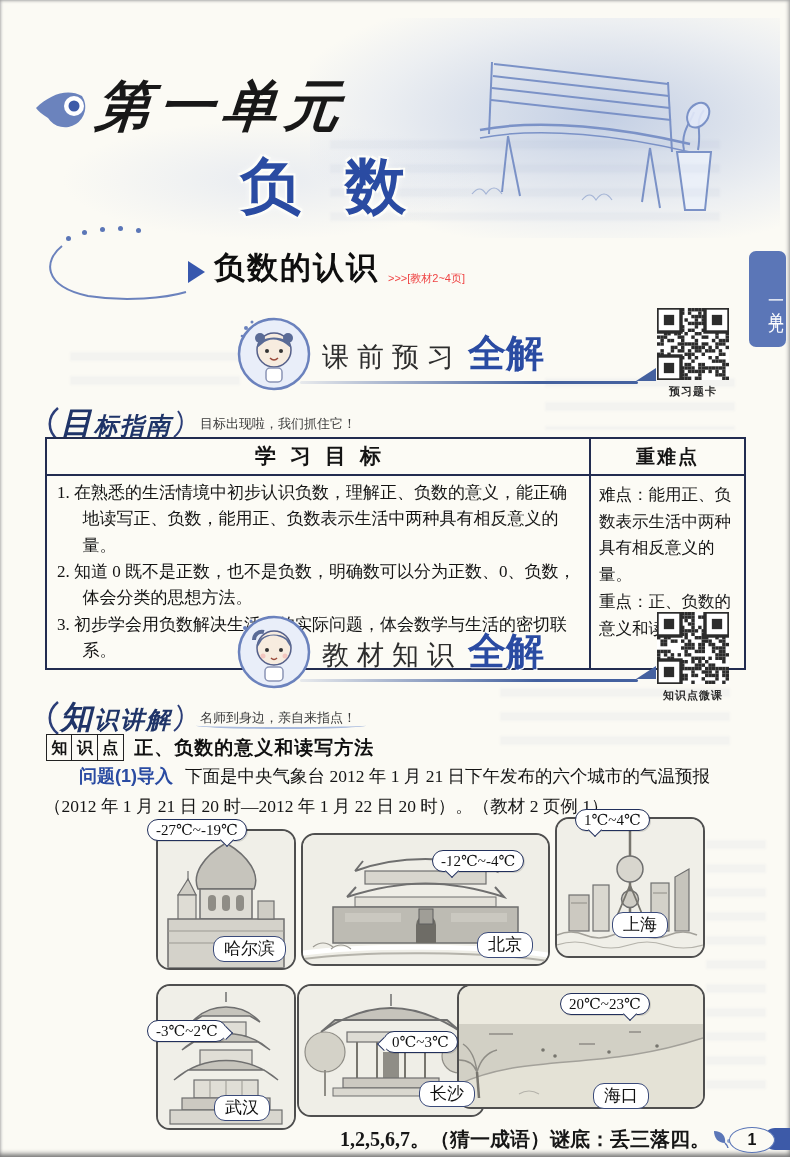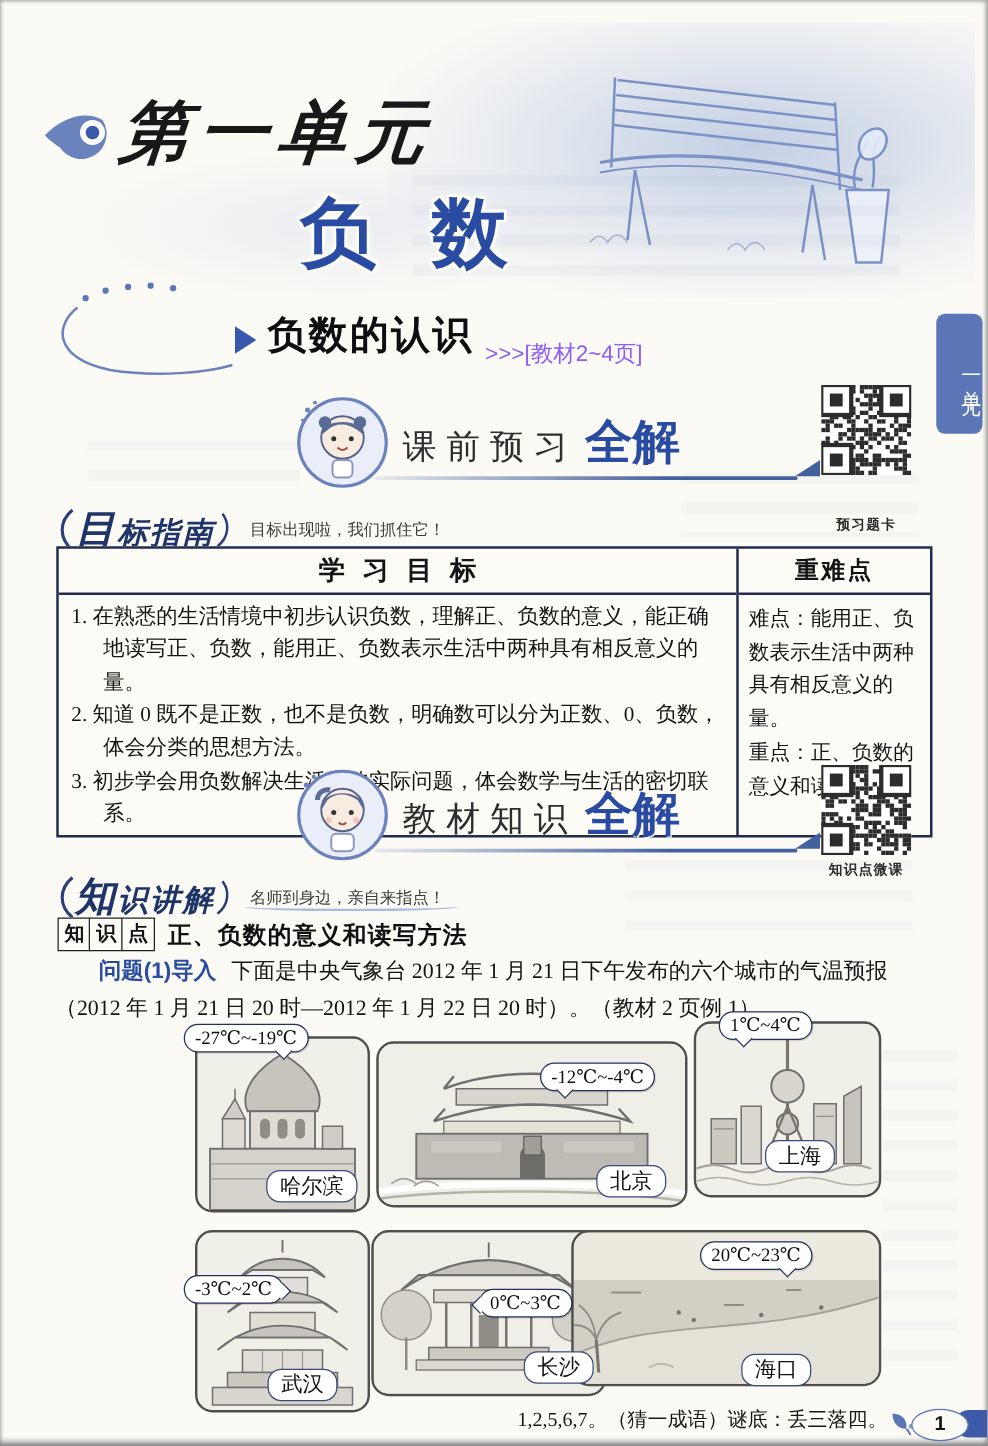--- a/index.html
+++ b/index.html
@@ -24,21 +24,21 @@
   .arc-svg{left:36px;top:238px;}
   .dotarc{left:66px;top:236px;width:5px;height:5px;border-radius:50%;background:#5b76b7;
           box-shadow:16px -6px 0 #5b76b7,34px -9px 0 #5b76b7,52px -10px 0 #5b76b7,70px -8px 0 #5b76b7;}
   .lesson-badge{left:58px;top:248px;font-size:38px;font-weight:900;font-style:italic;color:#3757ad;
                 font-family:"Liberation Sans",sans-serif;letter-spacing:1px;
                 text-shadow:2px 2px 0 #fff,-2px -2px 0 #fff,2px -2px 0 #fff,-2px 2px 0 #fff,3px 3px 2px rgba(60,80,140,.35);}
   .play-tri{left:188px;top:261px;width:0;height:0;border-left:17px solid #3757ad;
             border-top:11px solid transparent;border-bottom:11px solid transparent;}
   .lesson-title{left:214px;top:247px;font-size:31px;font-weight:700;letter-spacing:2px;color:#0e0e0e;
                 font-family:"Liberation Sans",sans-serif;}
-  .lesson-ref{left:388px;top:271px;font-size:18px;color:#8b5cf6;font-family:"Liberation Sans",sans-serif;}
+  .lesson-ref{left:388px;top:271px;font-size:11px;color:#ef4444;font-family:"Liberation Sans",sans-serif;}
   .side-tab{left:749px;top:251px;width:37px;height:96px;background:#5b76b7;border-radius:7px;
             color:#fff;writing-mode:vertical-rl;text-orientation:upright;font-size:16px;letter-spacing:7px;
             text-align:center;font-family:"Liberation Sans",sans-serif;padding-top:6px;box-sizing:border-box;}
   
   .mascot{width:76px;height:76px;}
   .sec-t1{font-size:27px;font-weight:500;color:#2d2d2d;letter-spacing:8px;font-family:"Liberation Sans",sans-serif;}
   .sec-t2{font-size:38px;font-weight:900;color:#2a4ba2;margin-left:6px;font-family:"Liberation Sans",sans-serif;
           text-shadow:1px 1px 0 #fff;}
   .sec-line{height:3px;background:linear-gradient(90deg, rgba(120,140,190,.15), #44619f 70%);border-radius:2px;}
   .sec-tri{width:0;height:0;border-bottom:13px solid #44619f;border-left:20px solid transparent;}
@@ -77,21 +77,21 @@
   .bubble{position:absolute;background:#fff;border:1.5px solid #22305c;border-radius:13px;padding:1px 8px;
           font-size:15px;color:#101010;white-space:nowrap;z-index:5;box-shadow:1px 1px 0 rgba(0,0,0,.12);}
   .bubble .tail{position:absolute;width:9px;height:9px;background:#fff;z-index:6;}
   .tail-br{right:14px;bottom:-5px;border-right:1.5px solid #22305c;border-bottom:1.5px solid #22305c;transform:rotate(45deg);}
   .tail-bl{left:14px;bottom:-5px;border-right:1.5px solid #22305c;border-bottom:1.5px solid #22305c;transform:rotate(45deg);}
   .tail-r{right:-5px;top:7px;border-right:1.5px solid #22305c;border-top:1.5px solid #22305c;transform:rotate(45deg);}
   .tail-l{left:-5px;top:7px;border-left:1.5px solid #22305c;border-bottom:1.5px solid #22305c;transform:rotate(45deg);}
   .city-name{position:absolute;background:#fff;border:1.5px solid #3a4a7a;border-radius:11px;padding:0 10px;
              font-size:17px;color:#101010;z-index:5;line-height:24px;}
   
-  .riddle{left:290px;top:1126px;width:420px;text-align:right;font-size:16px;color:#161616;}
+  .riddle{left:290px;top:1126px;width:420px;text-align:right;font-size:20px;color:#161616;font-weight:bold;}
   .pg-oval{left:729px;top:1127px;width:44px;height:24px;border:1.6px solid #5b76b7;border-radius:50%;
            background:#fbfaf4;text-align:center;line-height:24px;font-weight:700;font-size:16px;
            font-family:"Liberation Sans",sans-serif;z-index:3;}
   .pg-bar{left:764px;top:1128px;width:26px;height:22px;background:#3d5aa8;border-radius:12px 0 0 12px;z-index:2;}
 </style>
 </head>
 <body>
 
 <div class="page">
 
@@ -312,21 +312,21 @@
       <rect x="12" y="20" width="1" height="1" fill="#2c2c2c"></rect>
       <rect x="19" y="20" width="1" height="1" fill="#2c2c2c"></rect>
       <rect x="20" y="20" width="1" height="1" fill="#2c2c2c"></rect>
       <rect x="0" y="0" width="7" height="7" fill="none" stroke="#2c2c2c" stroke-width="1"></rect>
       <rect x="2" y="2" width="3" height="3" fill="#2c2c2c"></rect>
       <rect x="14" y="0" width="7" height="7" fill="none" stroke="#2c2c2c" stroke-width="1"></rect>
       <rect x="16" y="2" width="3" height="3" fill="#2c2c2c"></rect>
       <rect x="0" y="14" width="7" height="7" fill="none" stroke="#2c2c2c" stroke-width="1"></rect>
       <rect x="2" y="16" width="3" height="3" fill="#2c2c2c"></rect>
     </svg>
-  <div class="abs qr-label" style="left:648px;top:384px;margin-top:28px;">预习题卡</div>
+  <div class="abs qr-label" style="left:648px;top:384px;">预习题卡</div>
 
   <div class="abs deco-wrap" style="left:44px;top:402px;">
     <svg width="16" height="36" viewBox="0 0 16 36">
       <path d="M14,2 C3,11 3,25 14,34" fill="none" stroke="#2c3e78" stroke-width="2.5"></path>
       </svg>
     <span class="deco-title">目标指南</span>
     <svg width="14" height="30" viewBox="0 0 14 30">
       <path d="M2,28 C11,21 12,10 6,2" fill="none" stroke="#2c3e78" stroke-width="2"></path>
       </svg>
   </div>

